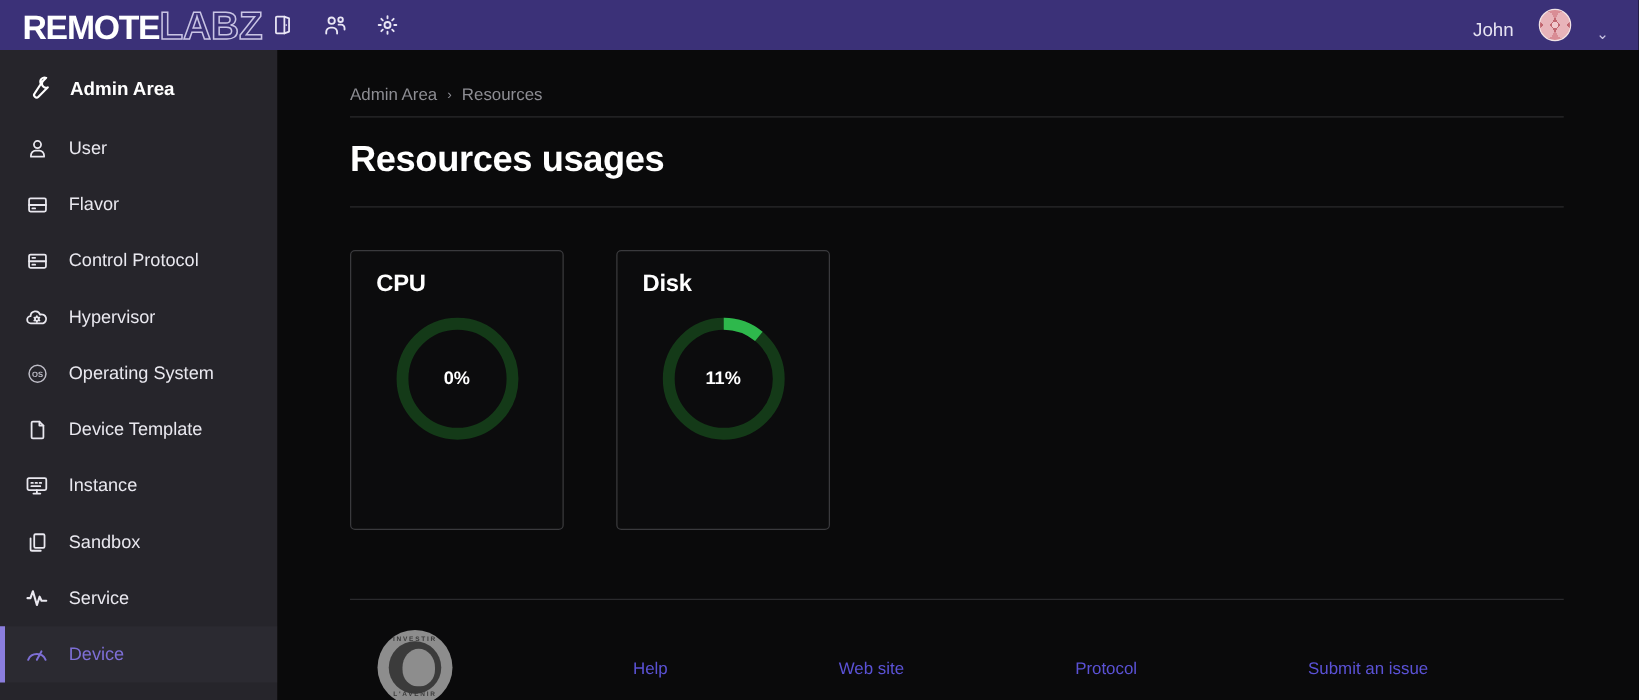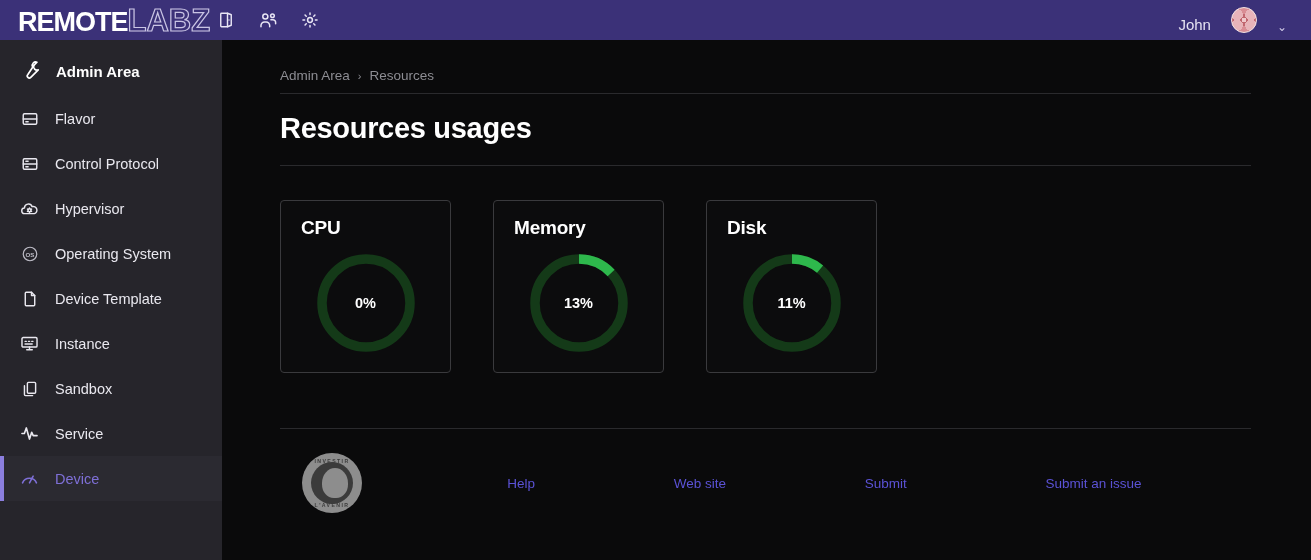--- a/index.html
+++ b/index.html
@@ -115,21 +115,21 @@
   .page-title {
     font-size: 29px; font-weight: bold; color: #ffffff;
     padding: 18px 0 20px 0; letter-spacing: -0.3px;
   }
 
   .cards {
     display: flex; gap: 42px;
     padding-top: 34px;
   }
   .card {
-    width: 171px; height: 173px;
+    width: 171px; height: 224px;
     border: 1px solid #3a3a3d; border-radius: 4px;
     background: #0c0c0d;
     padding: 16px 0 0 20px;
     position: relative;
   }
   .card-title {
     font-size: 19px; font-weight: bold; color: #ffffff;
     letter-spacing: -0.2px;
   }
   .gauge-wrap {
@@ -228,20 +228,29 @@
     <div class="side-head">
       <span class="s-ico">
         <svg width="21" height="21" viewBox="0 0 24 24" fill="none" stroke="#ffffff" stroke-width="1.9" stroke-linecap="round" stroke-linejoin="round">
           <path d="M15.8 6.2a3.9 3.9 0 0 0 5.1 5.1l-8.6 8.6a2.3 2.3 0 0 1-3.3-3.3z"></path>
           <path d="M15.8 6.2 19.4 2.6a3.9 3.9 0 0 0-5.1 5.1"></path>
         </svg>
       </span>
       <span>Admin Area</span>
     </div>
 
+    <div class="side-item">
+      <span class="s-ico">
+        <svg width="18" height="18" viewBox="0 0 24 24" fill="none" stroke="#e9e8ef" stroke-width="1.9" stroke-linecap="round" stroke-linejoin="round">
+          <circle cx="12" cy="7.5" r="3.8"></circle>
+            <path d="M5 20.5v-1.3A5 5 0 0 1 10 14h4a5 5 0 0 1 5 5.2v1.3z"></path>
+        </svg>
+      </span>
+      <span>User</span>
+    </div>
 
     <div class="side-item">
       <span class="s-ico">
         <svg width="18" height="18" viewBox="0 0 24 24" fill="none" stroke="#e9e8ef" stroke-width="1.9" stroke-linecap="round" stroke-linejoin="round">
           <rect x="3" y="5" width="18" height="14" rx="1.6"></rect>
             <path d="M3 12h18"></path>
             <path d="M6.5 15.6h3"></path>
         </svg>
       </span>
       <span>Flavor</span>
@@ -349,32 +358,20 @@
           <div class="gauge">
             <svg width="104" height="104" viewBox="0 0 104 104">
               <circle class="g-track" cx="52" cy="52" r="44" fill="none" stroke-width="9.5" stroke="#143a18"></circle>
               <circle class="g-arc" cx="52" cy="52" r="44" fill="none" stroke-width="9.5" stroke-linecap="butt" stroke="#2eb84c" stroke-dasharray="0 276.46015351590177"></circle>
             </svg>
             <div class="gauge-label">0%</div>
           </div>
         </div>
       </div>
 
-      <div class="card">
-        <div class="card-title">Memory</div>
-        <div class="gauge-wrap">
-          <div class="gauge">
-            <svg width="104" height="104" viewBox="0 0 104 104">
-              <circle class="g-track" cx="52" cy="52" r="44" fill="none" stroke-width="9.5" stroke="#143a18"></circle>
-              <circle class="g-arc" cx="52" cy="52" r="44" fill="none" stroke-width="9.5" stroke-linecap="butt" stroke="#2eb84c" stroke-dasharray="35.93981995706723 276.46015351590177"></circle>
-            </svg>
-            <div class="gauge-label">13%</div>
-          </div>
-        </div>
-      </div>
 
       <div class="card">
         <div class="card-title">Disk</div>
         <div class="gauge-wrap">
           <div class="gauge">
             <svg width="104" height="104" viewBox="0 0 104 104">
               <circle class="g-track" cx="52" cy="52" r="44" fill="none" stroke-width="9.5" stroke="#143a18"></circle>
               <circle class="g-arc" cx="52" cy="52" r="44" fill="none" stroke-width="9.5" stroke-linecap="butt" stroke="#2eb84c" stroke-dasharray="30.410616886749196 276.46015351590177"></circle>
             </svg>
             <div class="gauge-label">11%</div>
@@ -389,19 +386,19 @@
     <div class="footer">
       <div class="footer-logo">
         <span class="inner-ring"></span>
         <span class="head"></span>
         <span class="fl-text-top">INVESTIR</span>
         <span class="fl-text-bot">L'AVENIR</span>
       </div>
       <div class="footer-links">
         <a style="color: rgb(91, 82, 214);">Help</a>
         <a style="color: rgb(91, 82, 214);">Web site</a>
-        <a style="color: rgb(91, 82, 214);">Submit</a>
+        <a style="color: rgb(91, 82, 214);">Protocol</a>
         <a style="color: rgb(91, 82, 214);">Submit an issue</a>
       </div>
     </div>
 
   </div>
 </div>
 
 </body></html>

